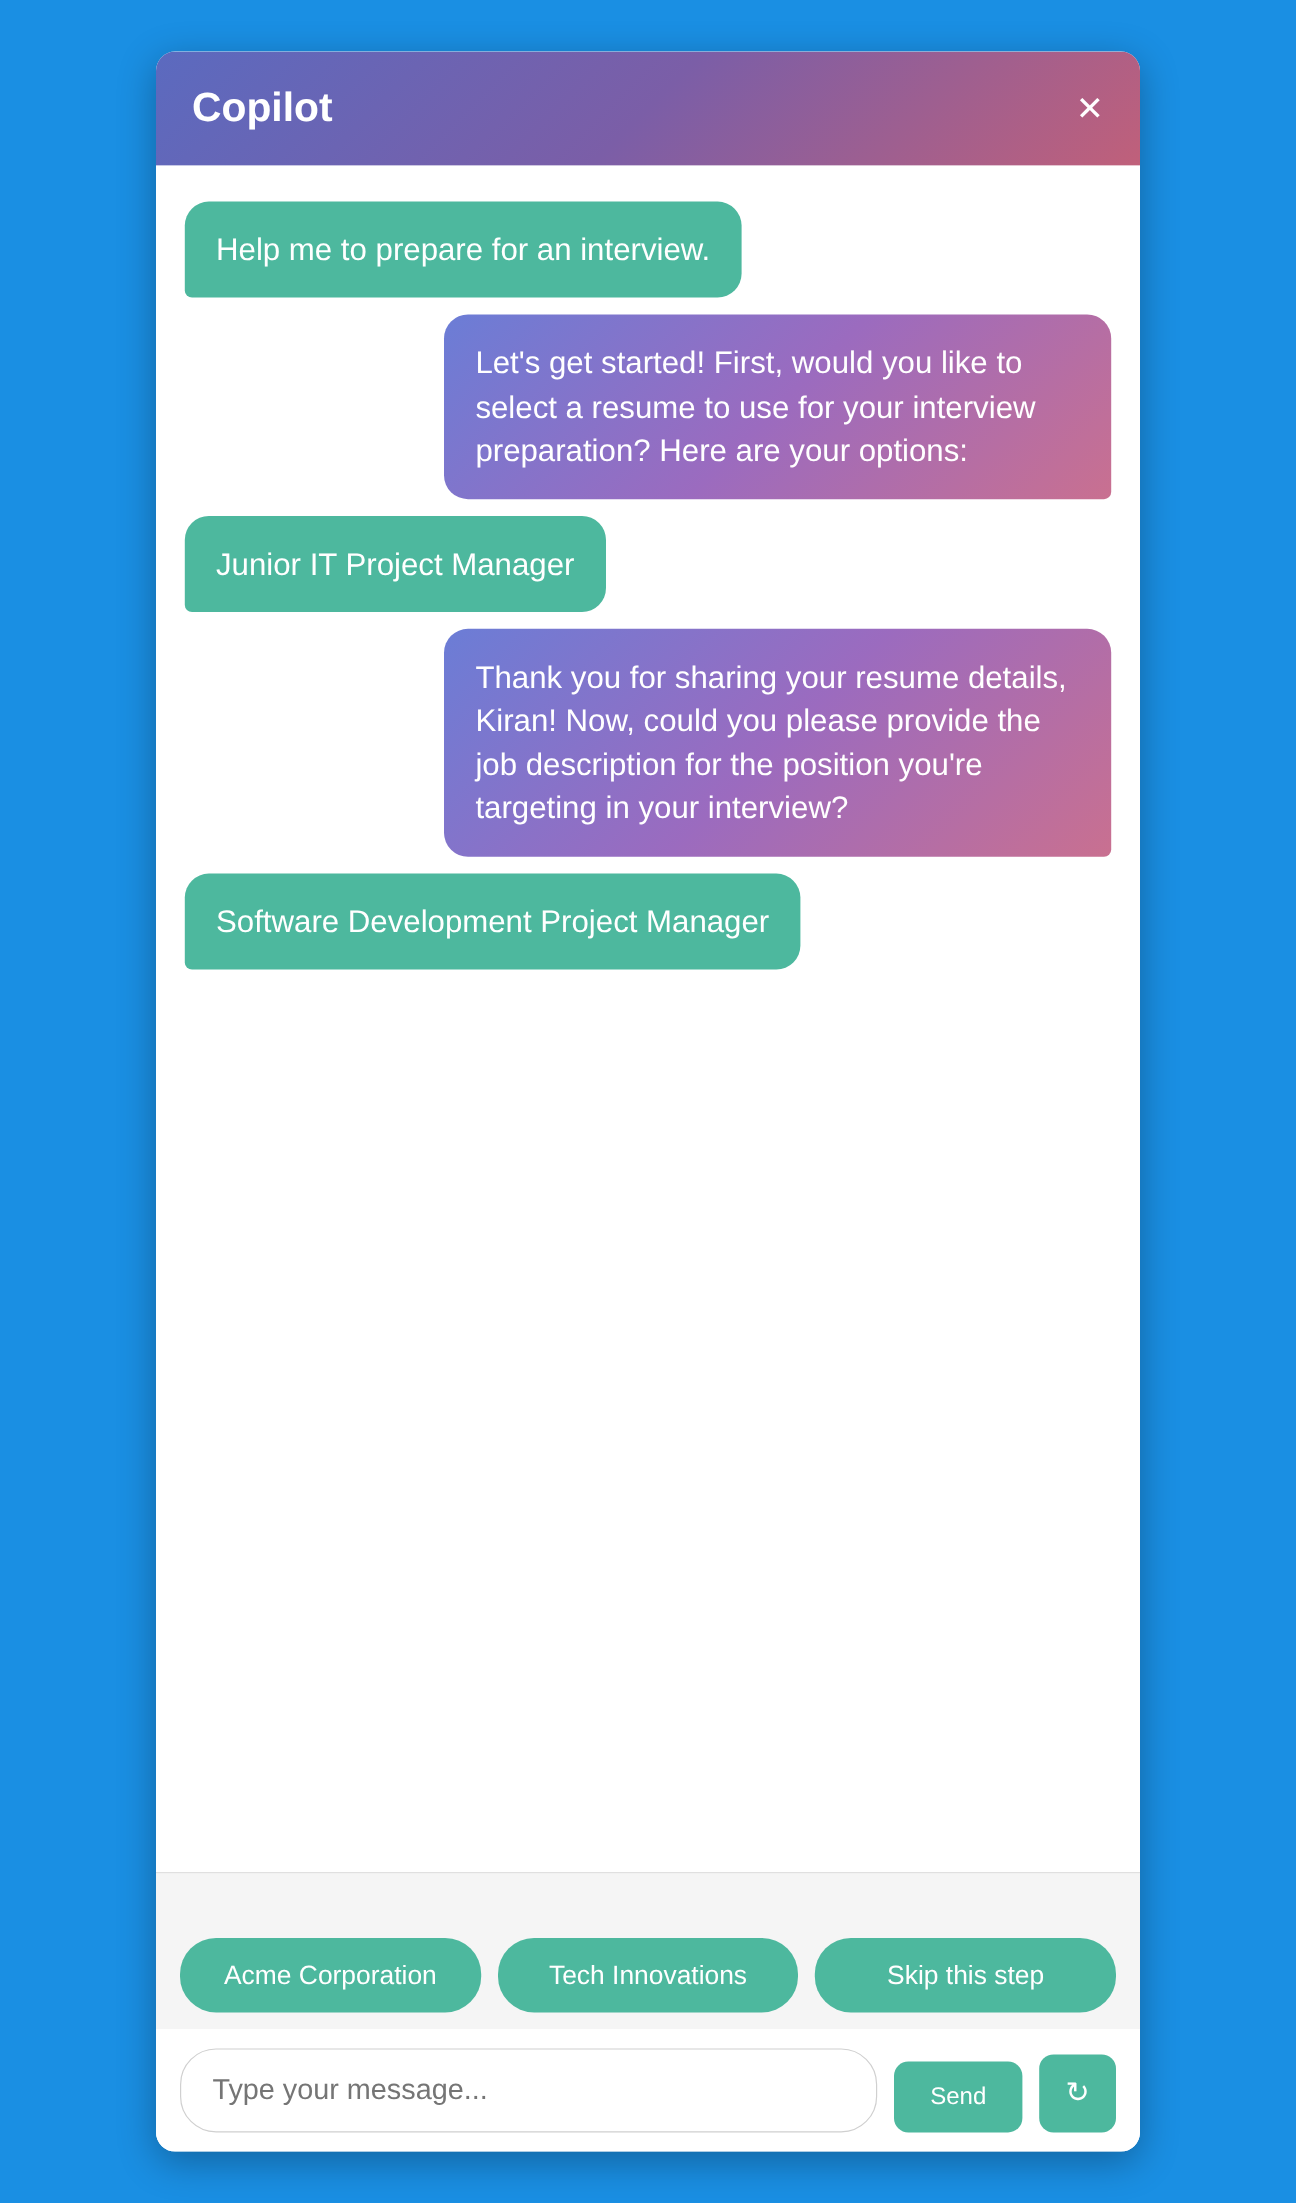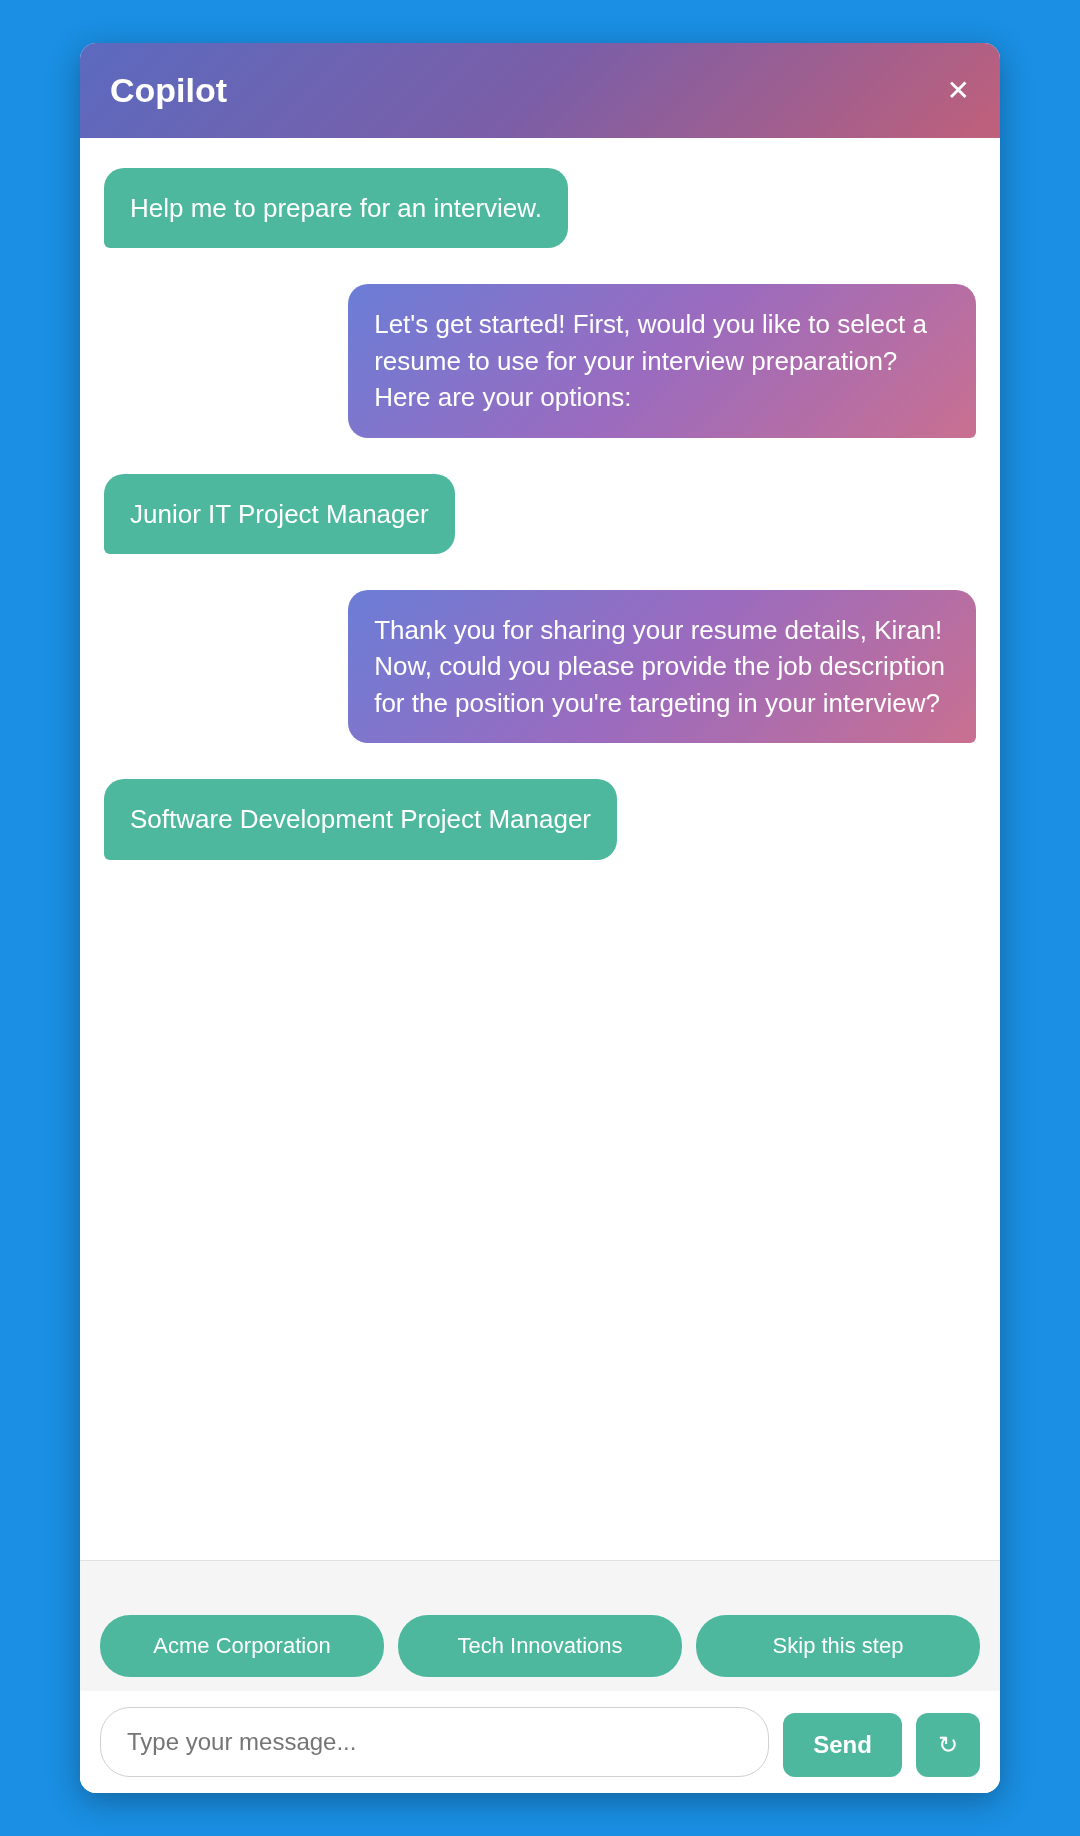--- a/index.html
+++ b/index.html
@@ -11,21 +11,21 @@
     body {
       background: #1a8fe3;
       display: flex;
       justify-content: center;
       align-items: center;
       min-height: 100vh;
       font-family: 'Segoe UI', Arial, sans-serif;
     }
 
     .phone-frame {
-      width: 920px;
+      width: 820px;
       height: 1750px;
       background: #ffffff;
       border-radius: 16px;
       overflow: hidden;
       display: flex;
       flex-direction: column;
       box-shadow: 0 8px 32px rgba(0,0,0,0.3);
     }
 
     .header {
@@ -51,21 +51,21 @@
       border: none;
       line-height: 1;
     }
 
     .chat-area {
       flex: 1;
       overflow-y: auto;
       padding: 30px 24px;
       display: flex;
       flex-direction: column;
-      gap: 36px;
+      gap: 14px;
       background: #ffffff;
     }
 
     .bubble {
       max-width: 72%;
       padding: 22px 26px;
       border-radius: 20px;
       font-size: 26px;
       line-height: 1.4;
       color: #ffffff;
@@ -123,23 +123,23 @@
       color: #aaa;
       outline: none;
     }
 
     .send-btn {
       background: #4db89e;
       color: #ffffff;
       border: none;
       border-radius: 12px;
       padding: 18px 30px;
-      font-size: 24px;
+      font-size: 20px;
       cursor: pointer;
-      font-weight: 700;
+      font-weight: 400;
     }
 
     .refresh-btn {
       background: #4db89e;
       color: #ffffff;
       border: none;
       border-radius: 12px;
       padding: 18px 22px;
       font-size: 24px;
       cursor: pointer;

